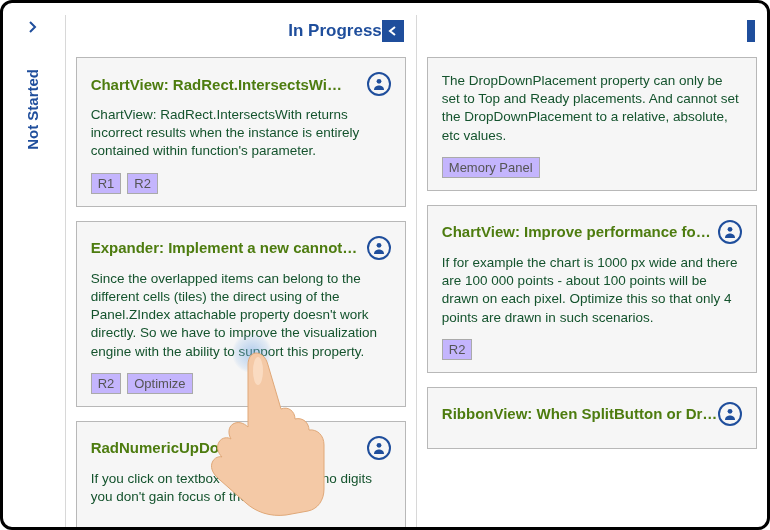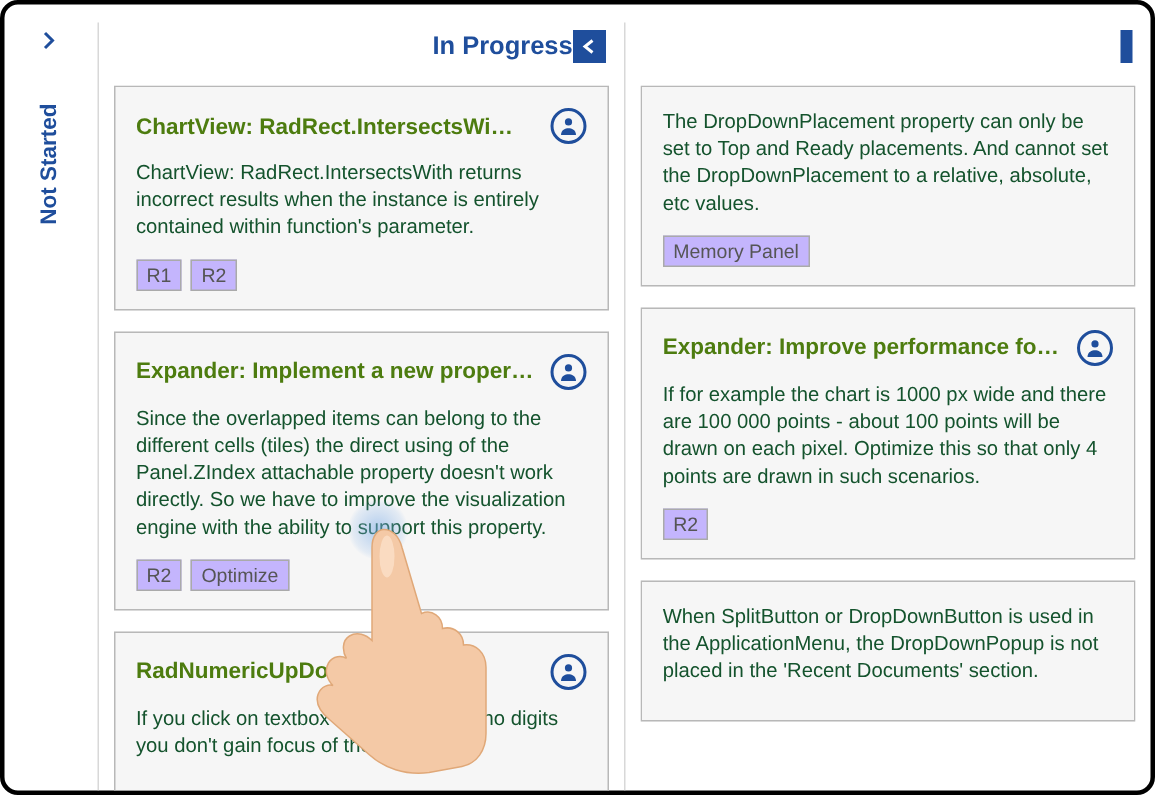--- a/index.html
+++ b/index.html
@@ -184,21 +184,21 @@
           </div>
           <div class="card-body">ChartView: RadRect.IntersectsWith returns incorrect results when the instance is entirely contained within function's parameter.</div>
           <div class="tags">
             <span class="tag">R1</span>
             <span class="tag">R2</span>
           </div>
         </div>
 
         <div class="card">
           <div class="card-head">
-            <div class="card-title">Expander: Implement a new proper…</div>
+            <div class="card-title">Expander: Implement a new cannot…</div>
             <div class="avatar">
               <svg width="14" height="14" viewBox="0 0 14 14">
                   <circle cx="7" cy="4.3" r="2.4" fill="#1f4e9c"></circle>
                   <path d="M2 13 C2 9.5 5 8.5 7 8.5 C9 8.5 12 9.5 12 13 Z" fill="#1f4e9c"></path>
                 </svg>
             </div>
           </div>
           <div class="card-body">Since the overlapped items can belong to the different cells (tiles) the direct using of the Panel.ZIndex attachable property doesn't work directly. So we have to improve the visualization engine with the ability to support this property.</div>
           <div class="tags">
             <span class="tag">R2</span>
@@ -230,36 +230,44 @@
 
         <div class="card">
           <div class="card-body">The DropDownPlacement property can only be set to Top and Ready placements. And cannot set the DropDownPlacement to a relative, absolute, etc values.</div>
           <div class="tags">
             <span class="tag">Memory Panel</span>
           </div>
         </div>
 
         <div class="card">
           <div class="card-head">
-            <div class="card-title">Expander: Improve performance fo…</div>
+            <div class="card-title">ChartView: Improve performance fo…</div>
             <div class="avatar">
               <svg width="14" height="14" viewBox="0 0 14 14">
                   <circle cx="7" cy="4.3" r="2.4" fill="#1f4e9c"></circle>
                   <path d="M2 13 C2 9.5 5 8.5 7 8.5 C9 8.5 12 9.5 12 13 Z" fill="#1f4e9c"></path>
                 </svg>
             </div>
           </div>
           <div class="card-body">If for example the chart is 1000 px wide and there are 100 000 points - about 100 points will be drawn on each pixel. Optimize this so that only 4 points are drawn in such scenarios.</div>
           <div class="tags">
             <span class="tag">R2</span>
           </div>
         </div>
 
         <div class="card">
-          <div class="card-body">When SplitButton or DropDownButton is used in the ApplicationMenu, the DropDownPopup is not placed in the 'Recent Documents' section.</div>
+          <div class="card-head">
+            <div class="card-title">RibbonView: When SplitButton or Dr…</div>
+            <div class="avatar">
+              <svg width="14" height="14" viewBox="0 0 14 14">
+                  <circle cx="7" cy="4.3" r="2.4" fill="#1f4e9c"></circle>
+                  <path d="M2 13 C2 9.5 5 8.5 7 8.5 C9 8.5 12 9.5 12 13 Z" fill="#1f4e9c"></path>
+                </svg>
+            </div>
+          </div>
         </div>
 
       </div>
     </div>
 
   </div>
 
   <div class="ripple"></div>
   <svg class="hand" width="140" height="190" viewBox="0 0 140 190">
     <g>

